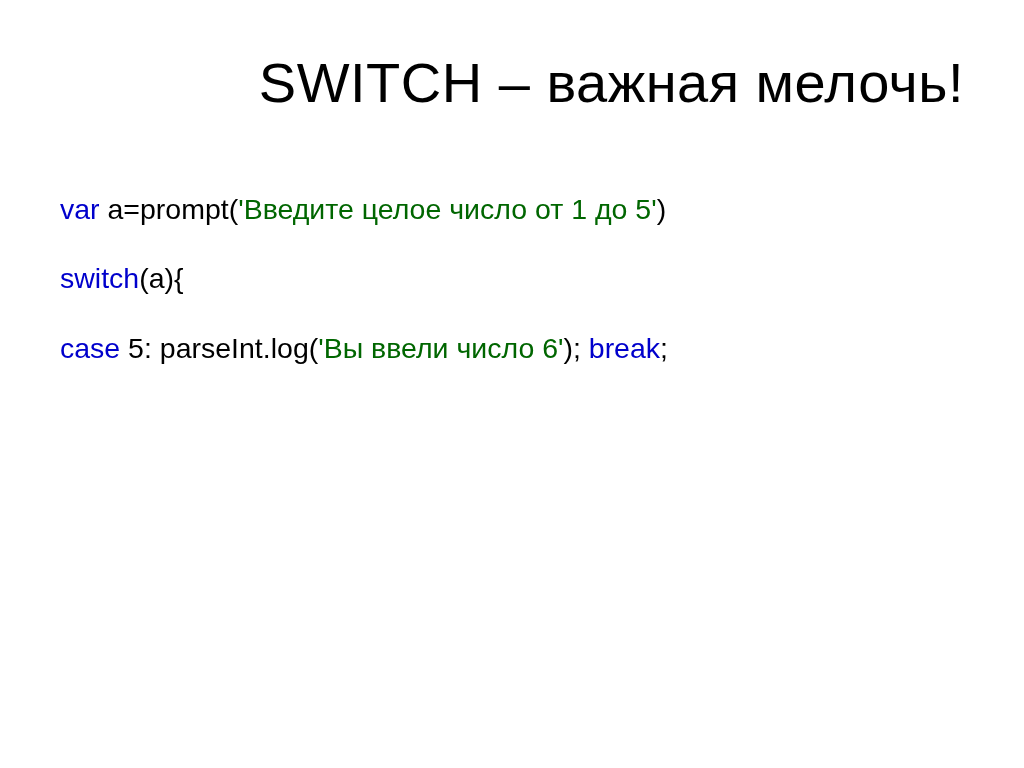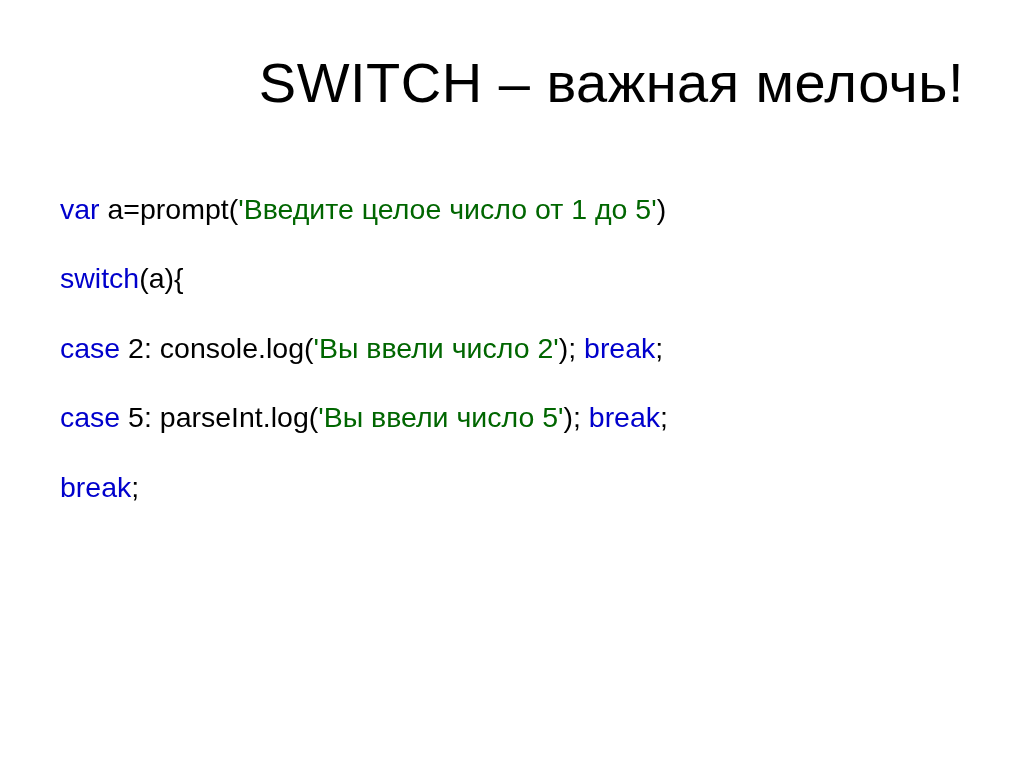--- a/index.html
+++ b/index.html
@@ -36,20 +36,18 @@
 </style>
 </head>
 <body>
 
 <div class="slide">
   <h1 class="title">SWITCH – важная мелочь!</h1>
 
   <div class="code">
 <div><span class="kw">var</span><span class="plain"> a=prompt(</span><span class="str">'Введите целое число от 1 до 5'</span><span class="plain">)</span></div>
 <div><span class="kw">switch</span><span class="plain">(a){</span></div>
-<div><span class="kw">case</span><span class="plain"> 2: console.log(</span><span class="str">'Вы ввели число 2'</span><span class="plain">); </span><span class="kw">break</span><span class="plain">;</span></div>
-<div><span class="kw">case</span><span class="plain"> 5: parseInt.log(</span><span class="str">'Вы ввели число 5'</span><span class="plain">); </span><span class="kw">break</span><span class="plain">;</span></div>
-<div><span class="kw">break</span><span class="plain">;</span></div>
+<div><span class="kw">case</span><span class="plain"> 5: parseInt.log(</span><span class="str">'Вы ввели число 6'</span><span class="plain">); </span><span class="kw">break</span><span class="plain">;</span></div>
 
 
 
   </div>
 </div>
 
 </body></html>

